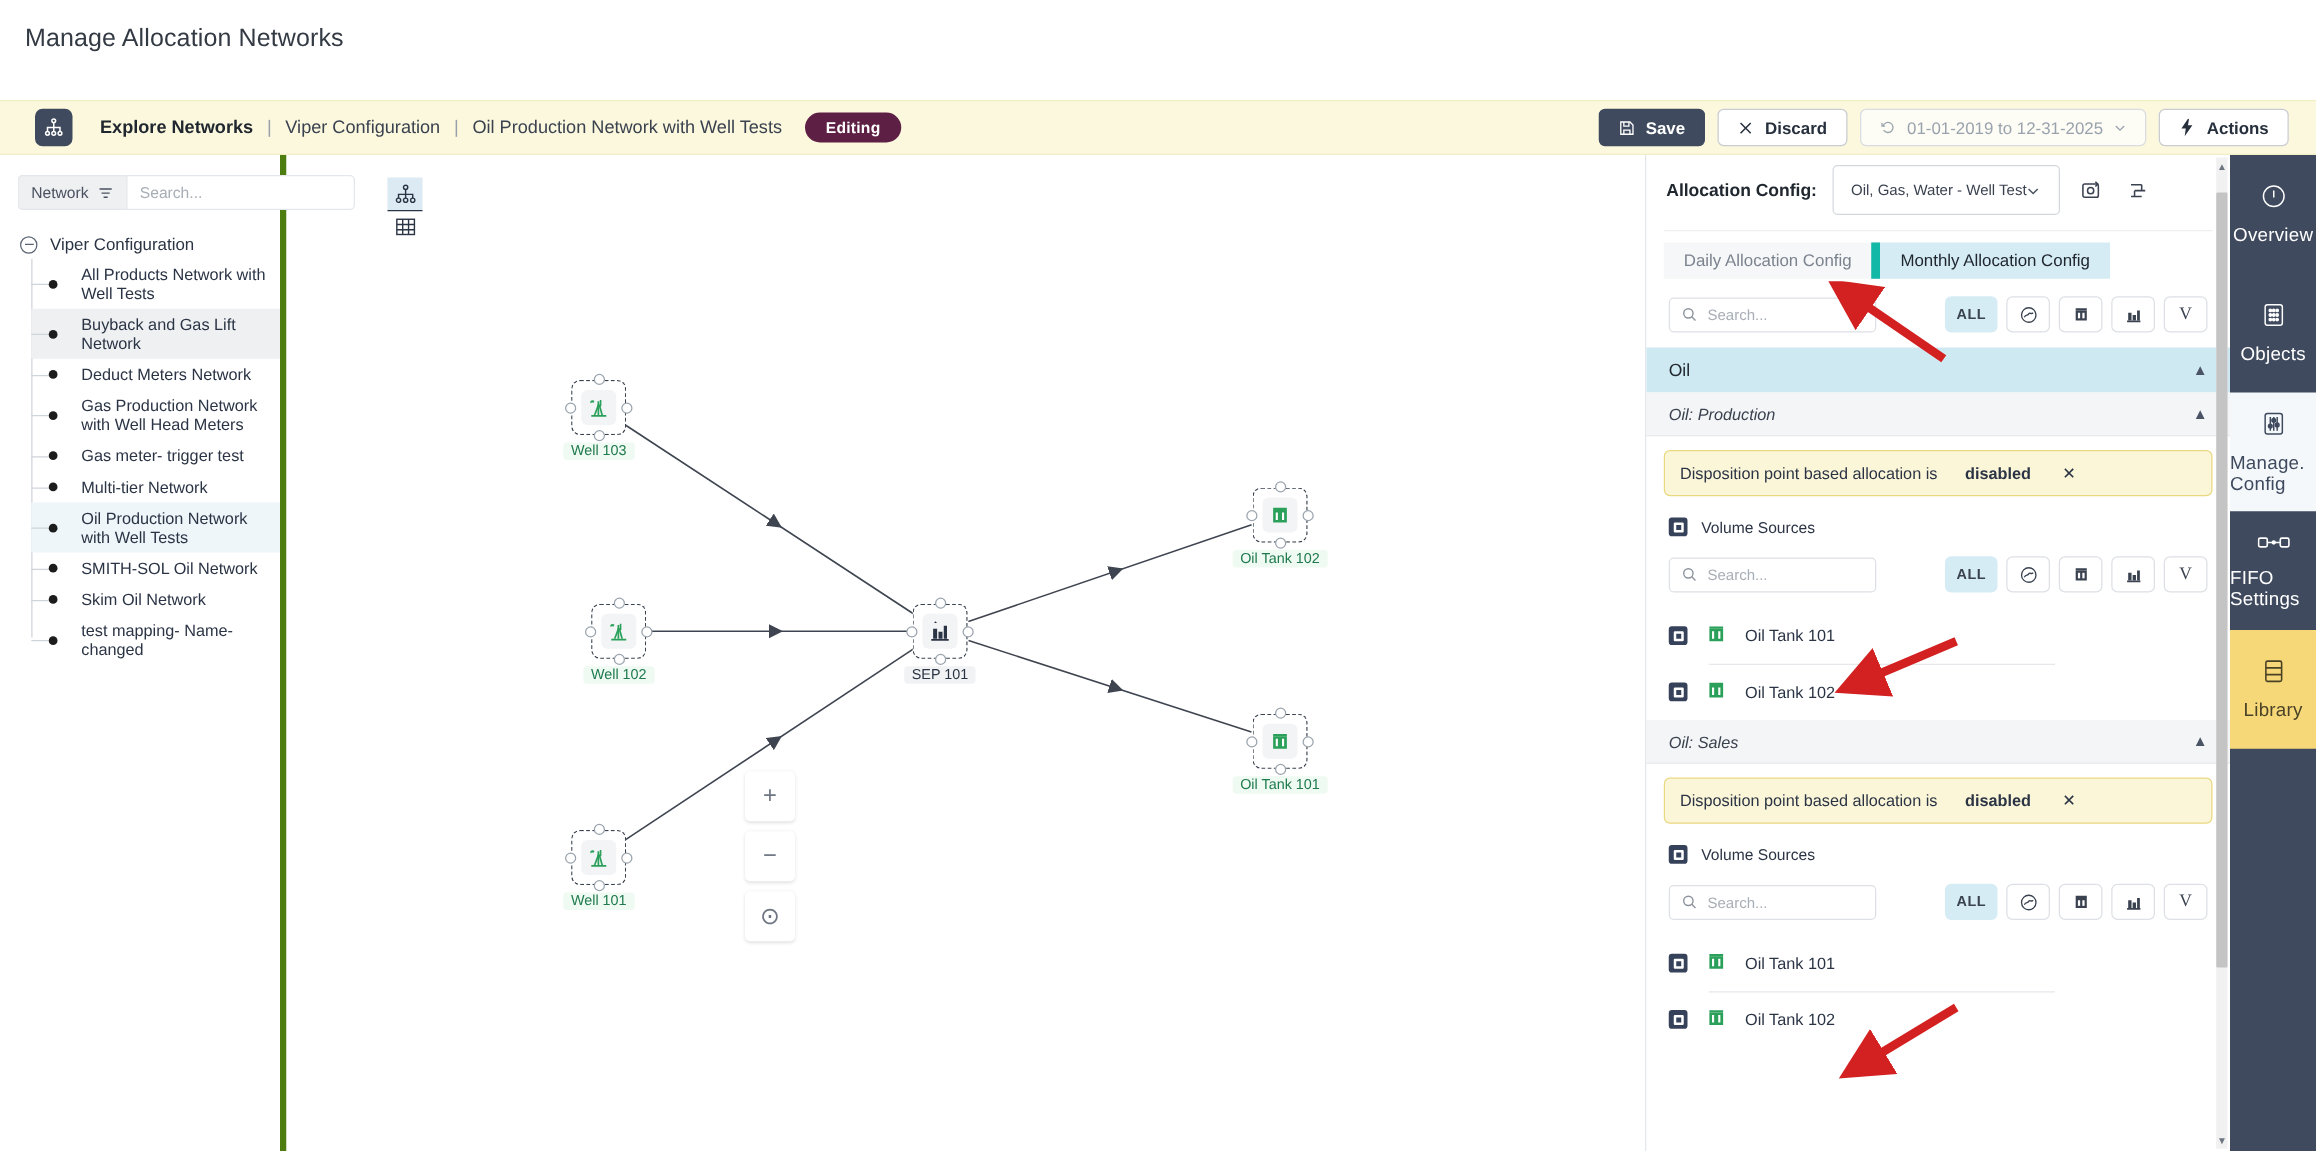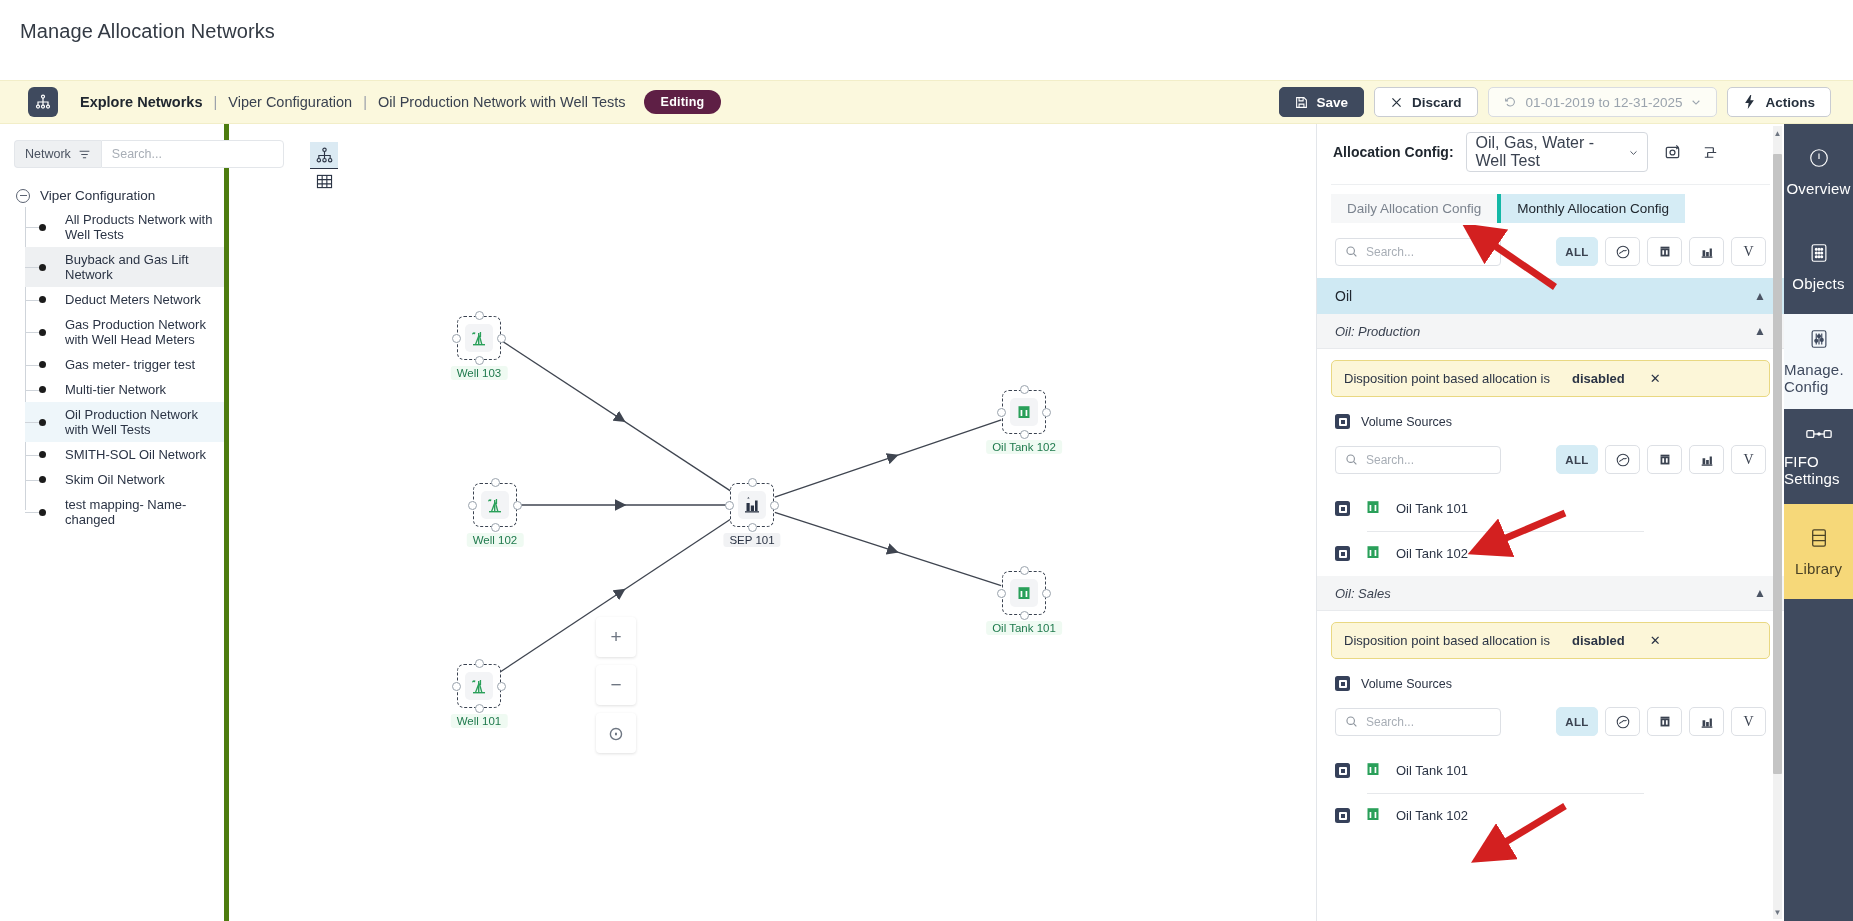--- a/index.html
+++ b/index.html
@@ -129,30 +129,30 @@
   
   .rpanel {
     position: absolute; left: 1316px; top: 124px; width: 468px; height: 797px;
     background: #fff; border-left: 1px solid #e3e6ea; overflow: hidden;
   }
   .rp-head { display: flex; align-items: center; padding: 8px 16px 12px 16px; gap: 12px; }
   .rp-head-lbl { font-size: 14px; font-weight: bold; color: #20272f; white-space: nowrap; }
   .rp-select {
     flex: 1; max-width: 182px; height: 40px; border: 1px solid #d4d8de; border-radius: 4px;
     display: flex; align-items: center; justify-content: center; padding: 0 9px;
-    font-size: 16px; color: #3a4250; cursor: pointer;
+    font-size: 12px; color: #3a4250; cursor: pointer;
   }
   .rp-head-ic { width: 26px; height: 26px; display: flex; align-items: center; justify-content: center; cursor: pointer; }
 
   .tabs { display: flex; margin: 0 14px; border-top: 1px solid #edeff1; padding-top: 9px; }
   .tab {
     font-size: 13.5px; padding: 7px 16px; cursor: pointer; color: #7b838e; background: #f6f7f8;
   }
   .tab.active { background: #d5ecf5; color: #20272f; }
-  .tab + .tab { border-left: 4px solid #14b8a6; }
+  .tab + .tab { border-left: 7px solid #14b8a6; }
 
   .filter-row { display: flex; align-items: center; gap: 7px; padding: 14px 18px 12px 18px; }
   .mini-search {
     width: 166px; height: 28px; border: 1px solid #dde0e5; border-radius: 4px;
     display: flex; align-items: center; gap: 8px; padding: 0 9px; font-size: 12px; color: #a8aeb6;
   }
   .fspacer { flex: 1; }
   .fbtn {
     width: 35px; height: 29px; border: 1px solid #dde0e5; border-radius: 5px; background: #fff;
     display: flex; align-items: center; justify-content: center; cursor: pointer;
@@ -361,21 +361,21 @@
         <line x1="213" y1="381" x2="438" y2="381" stroke="#3f4550" stroke-width="1.3"></line>
         <line x1="329.5" y1="381" x2="330" y2="381" stroke="#3f4550" stroke-width="1.3" marker-end="url(#am)"></line>
         <line x1="209.00295998228614" y1="548.7379642608286" x2="441.99704001771386" y2="394.2620357391714" stroke="#3f4550" stroke-width="1.3"></line>
         <line x1="329.7431532677443" y1="468.6867738407996" x2="330.15988160070856" y2="468.41048142956686" stroke="#3f4550" stroke-width="1.3" marker-end="url(#am)"></line>
         <line x1="484.70928107626025" y1="373.23542963201396" x2="711.2907189237397" y2="295.76457036798604" stroke="#3f4550" stroke-width="1.3"></line>
         <line x1="602.0585187345274" y1="333.1123446973858" x2="602.5316287569495" y2="332.95058281471944" stroke="#3f4550" stroke-width="1.3" marker-end="url(#am)"></line>
         <line x1="484.83466844530585" y1="388.3876868499519" x2="711.1653315546941" y2="461.6123131500481" stroke="#3f4550" stroke-width="1.3"></line>
         <line x1="602.0508910029106" y1="426.3105823832946" x2="602.5266132621878" y2="426.46449252600195" stroke="#3f4550" stroke-width="1.3" marker-end="url(#am)"></line>
       </svg>
     <div id="nodes">
-        <div class="node" style="left: 167px; top: 192px;">
+        <div class="node" style="left: 167px; top: 180px;">
           <div class="box">
             <div class="inner">
               <svg width="20" height="20" viewBox="0 0 20 20" fill="#2aa05a">
                 <path d="M4 16h12v1.4H4z"></path>
                 <path d="M9 5h1.4v11H9z"></path>
                 <path d="M6 16l3.4-9 1.3.5L7.4 16z"></path>
                 <path d="M12 16l-2.2-8 1.3-.4L13.4 16z"></path>
                 <path d="M3.2 5.2c.9-1.2 2.4-1.4 3.4-.4l-1 1.6c-.7-.5-1.6-.4-2.1.3z"></path>
                 <rect x="10.8" y="4" width="1.3" height="5"></rect>
               </svg>

